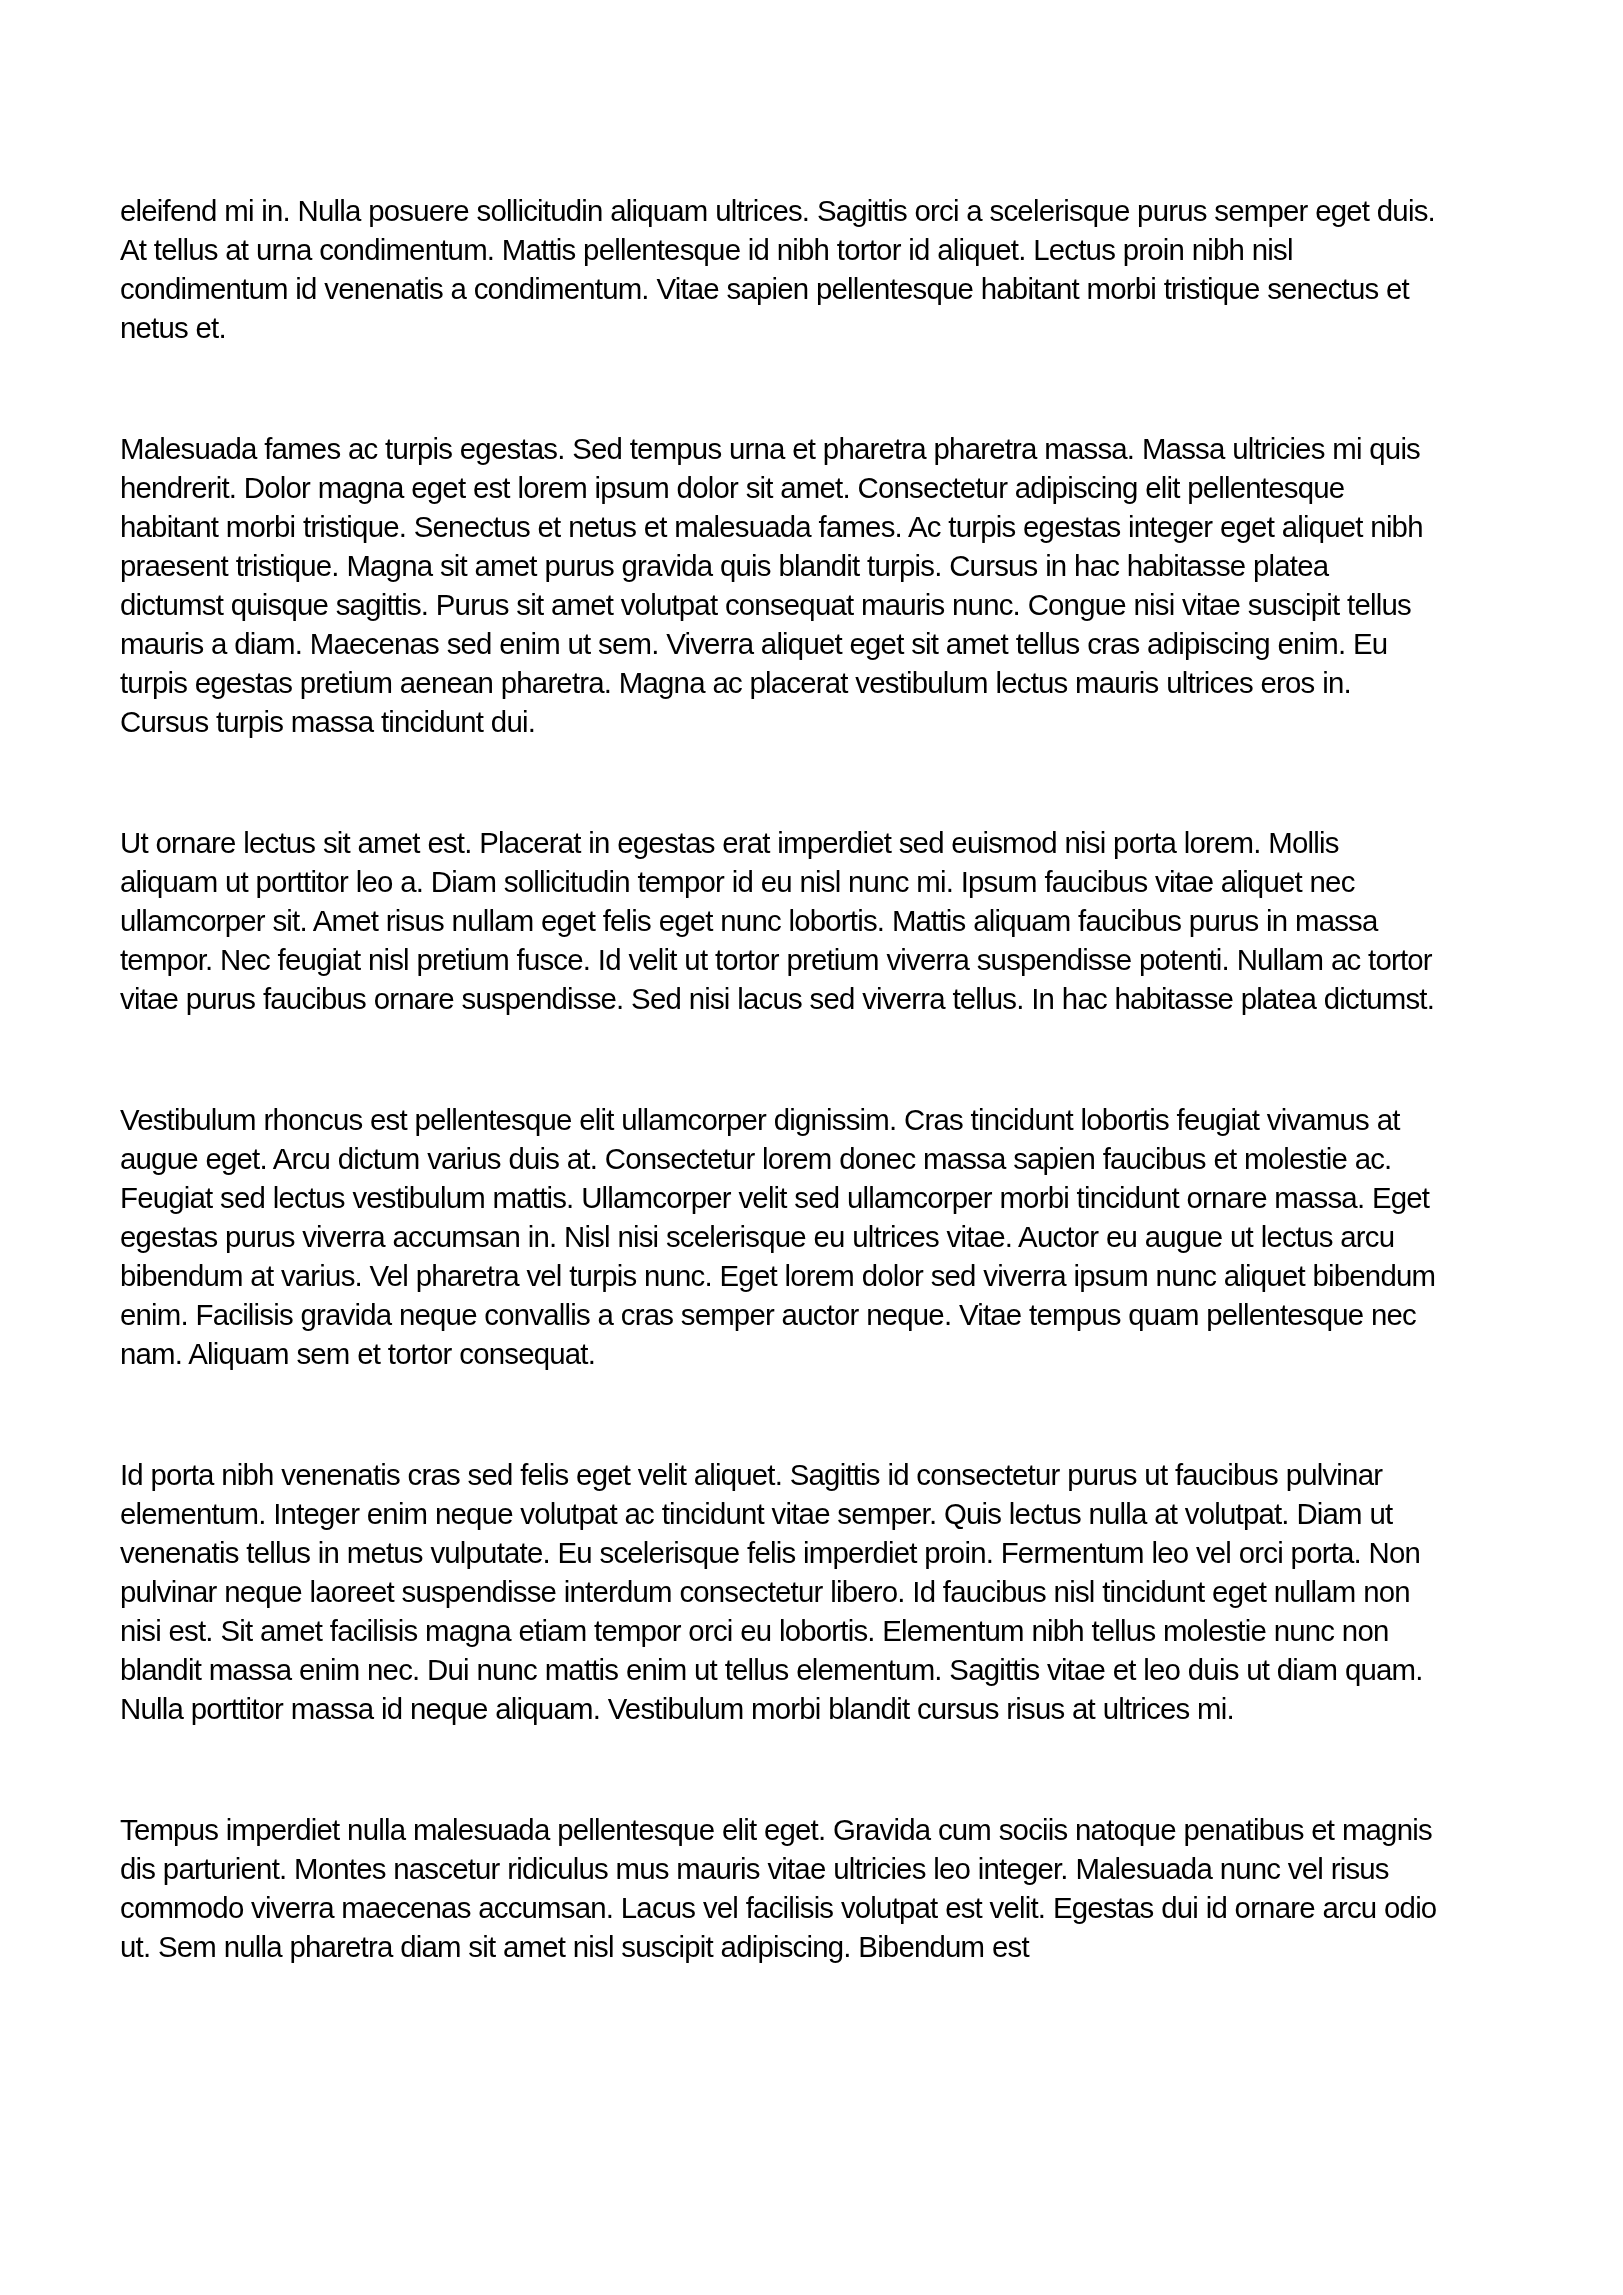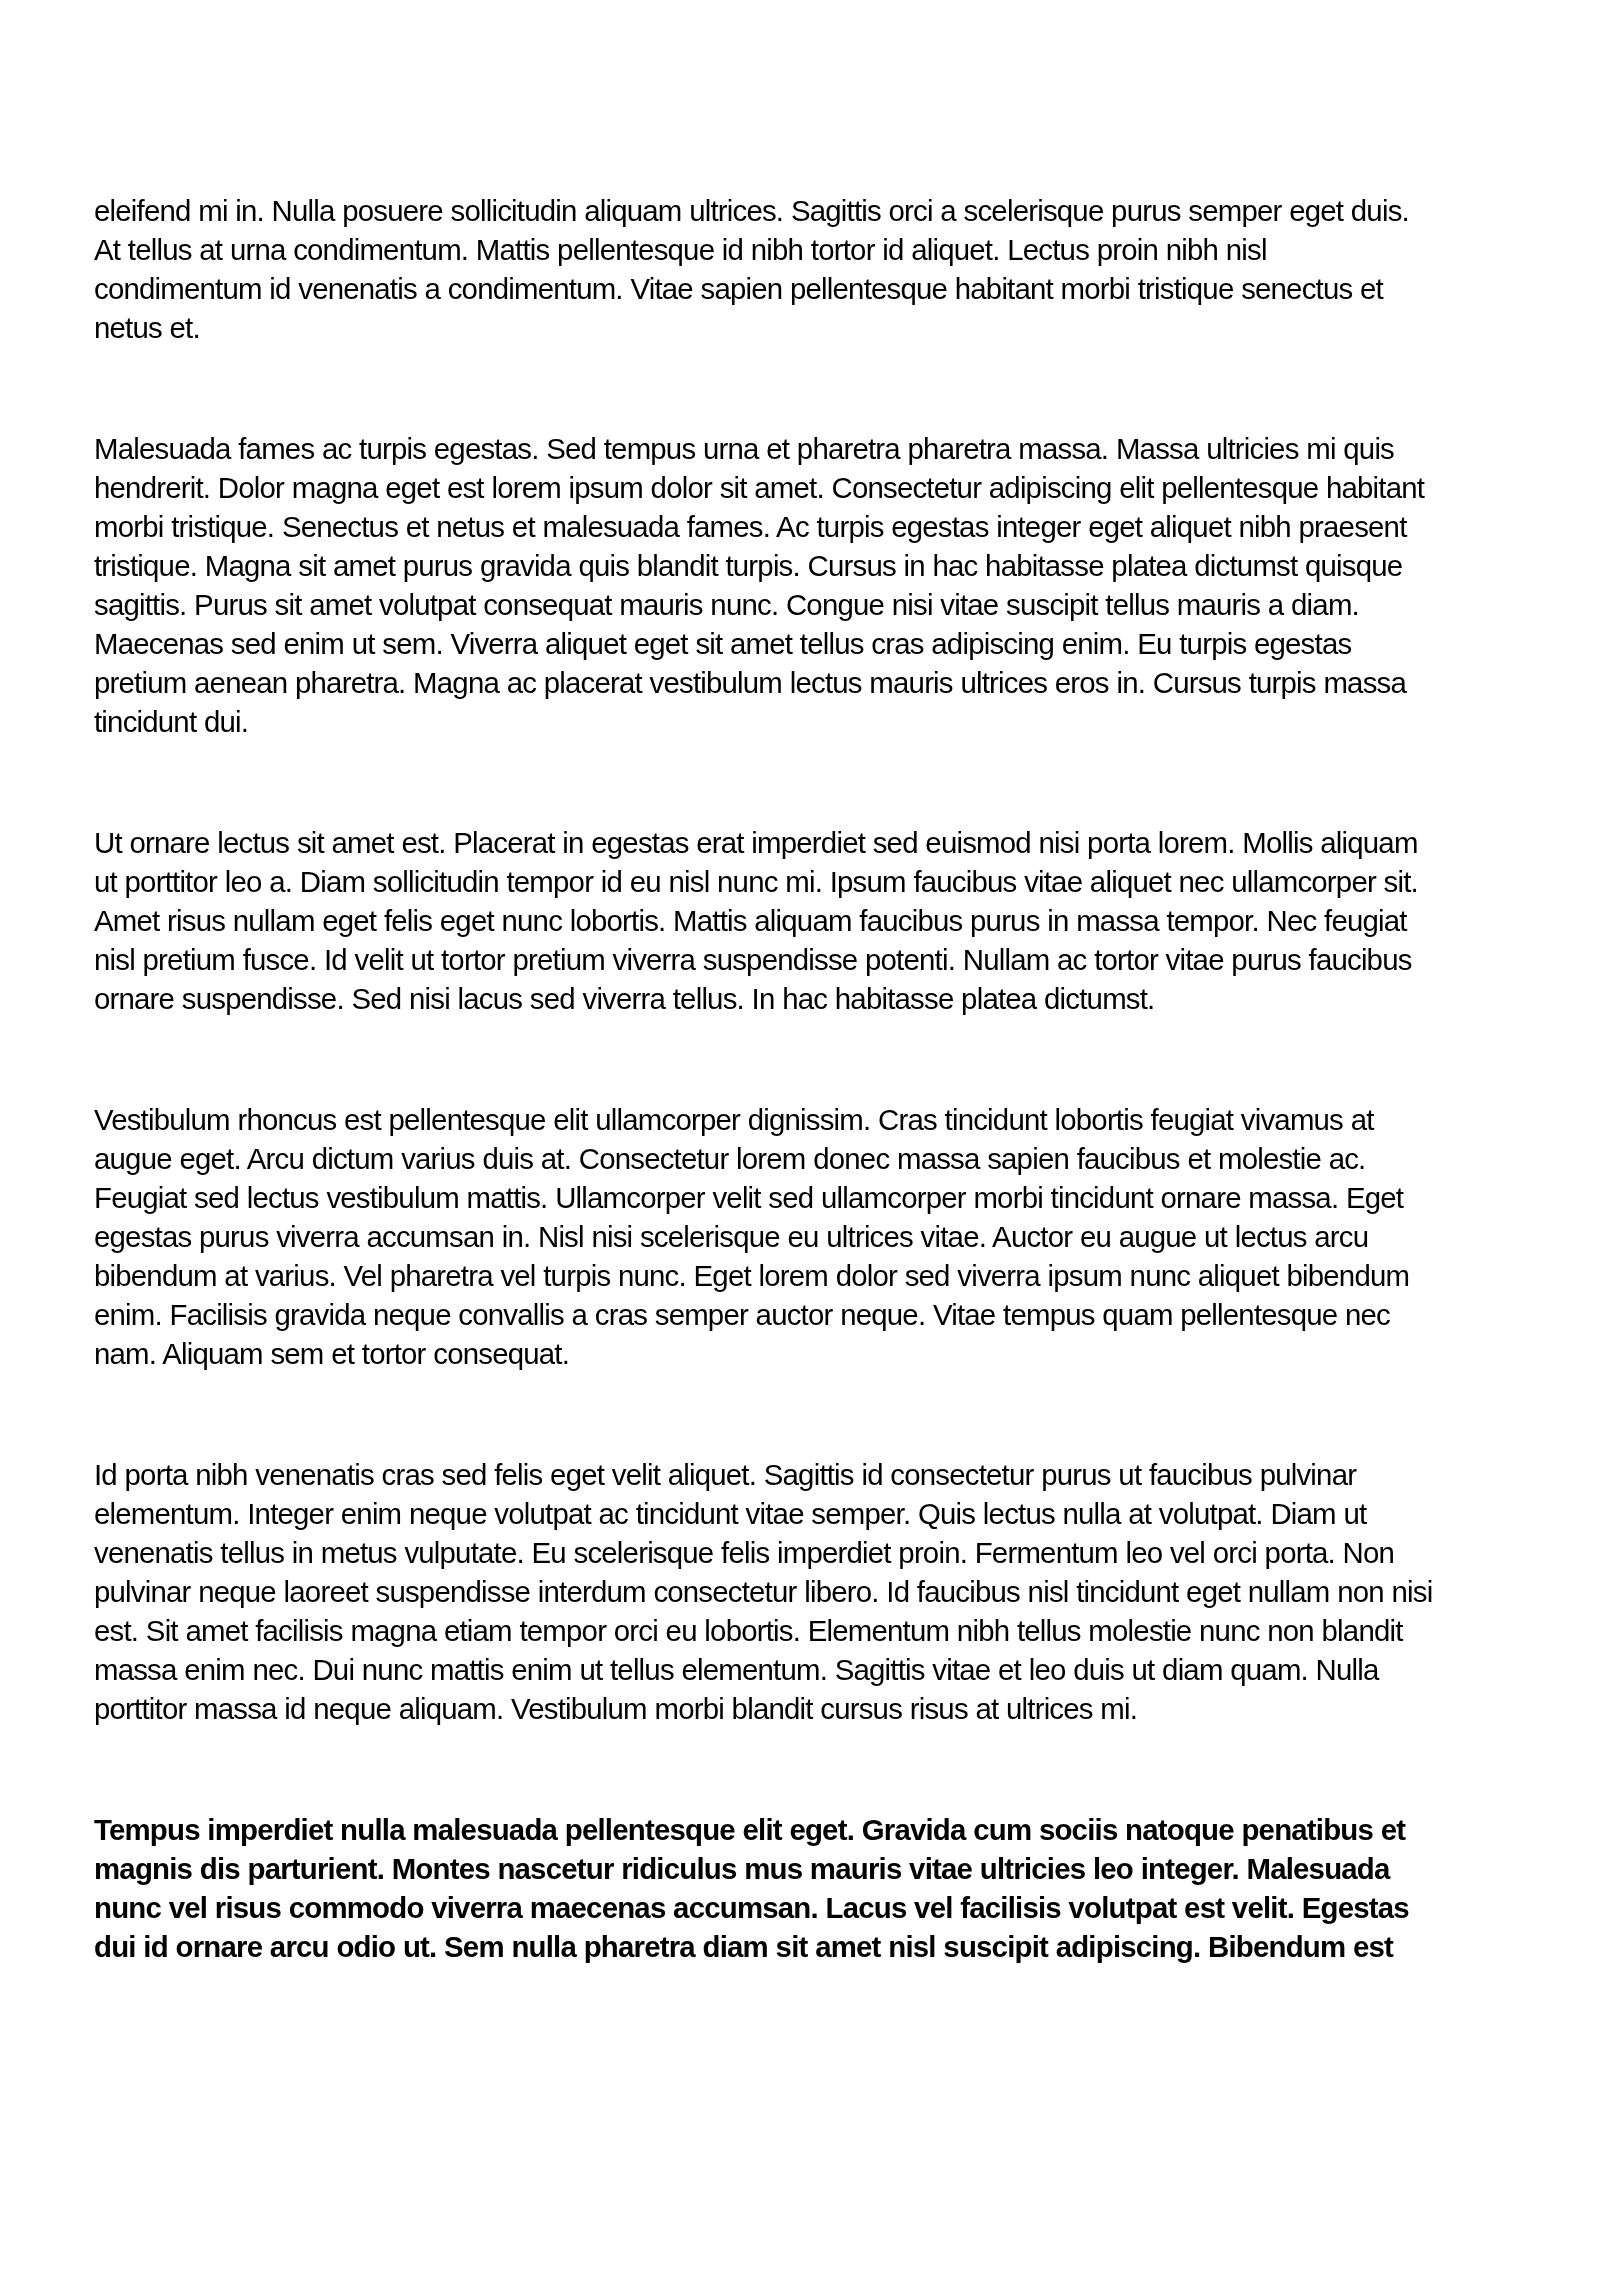--- a/index.html
+++ b/index.html
@@ -9,36 +9,35 @@
   }
   body {
     width: 1623px;
     height: 2295px;
     overflow: hidden;
   }
   .page {
     box-sizing: border-box;
     width: 1623px;
     height: 2295px;
-    padding: 191px 185px 0 94px;
+    padding: 191px 185px 0 120px;
     background: #ffffff;
   }
   .page p {
     margin: 0 0 82px 0;
     font-family: "Liberation Sans", sans-serif;
     font-size: 29.4px;
     line-height: 39px;
     letter-spacing: -0.8px;
     color: #000000;
     text-align: left;
     word-spacing: 0.3px;
   }
   .page p:last-child {
     margin-bottom: 0;
-    font-weight: bold;
   }
 </style>
 </head>
 <body>
 
 <div class="page">
   <p>eleifend mi in. Nulla posuere sollicitudin aliquam ultrices. Sagittis orci a scelerisque purus semper eget duis. At tellus at urna condimentum. Mattis pellentesque id nibh tortor id aliquet. Lectus proin nibh nisl condimentum id venenatis a condimentum. Vitae sapien pellentesque habitant morbi tristique senectus et netus et.</p>
   <p>Malesuada fames ac turpis egestas. Sed tempus urna et pharetra pharetra massa. Massa ultricies mi quis hendrerit. Dolor magna eget est lorem ipsum dolor sit amet. Consectetur adipiscing elit pellentesque habitant morbi tristique. Senectus et netus et malesuada fames. Ac turpis egestas integer eget aliquet nibh praesent tristique. Magna sit amet purus gravida quis blandit turpis. Cursus in hac habitasse platea dictumst quisque sagittis. Purus sit amet volutpat consequat mauris nunc. Congue nisi vitae suscipit tellus mauris a diam. Maecenas sed enim ut sem. Viverra aliquet eget sit amet tellus cras adipiscing enim. Eu turpis egestas pretium aenean pharetra. Magna ac placerat vestibulum lectus mauris ultrices eros in. Cursus turpis massa tincidunt dui.</p>
   <p>Ut ornare lectus sit amet est. Placerat in egestas erat imperdiet sed euismod nisi porta lorem. Mollis aliquam ut porttitor leo a. Diam sollicitudin tempor id eu nisl nunc mi. Ipsum faucibus vitae aliquet nec ullamcorper sit. Amet risus nullam eget felis eget nunc lobortis. Mattis aliquam faucibus purus in massa tempor. Nec feugiat nisl pretium fusce. Id velit ut tortor pretium viverra suspendisse potenti. Nullam ac tortor vitae purus faucibus ornare suspendisse. Sed nisi lacus sed viverra tellus. In hac habitasse platea dictumst.</p>
   <p>Vestibulum rhoncus est pellentesque elit ullamcorper dignissim. Cras tincidunt lobortis feugiat vivamus at augue eget. Arcu dictum varius duis at. Consectetur lorem donec massa sapien faucibus et molestie ac. Feugiat sed lectus vestibulum mattis. Ullamcorper velit sed ullamcorper morbi tincidunt ornare massa. Eget egestas purus viverra accumsan in. Nisl nisi scelerisque eu ultrices vitae. Auctor eu augue ut lectus arcu bibendum at varius. Vel pharetra vel turpis nunc. Eget lorem dolor sed viverra ipsum nunc aliquet bibendum enim. Facilisis gravida neque convallis a cras semper auctor neque. Vitae tempus quam pellentesque nec nam. Aliquam sem et tortor consequat.</p>

